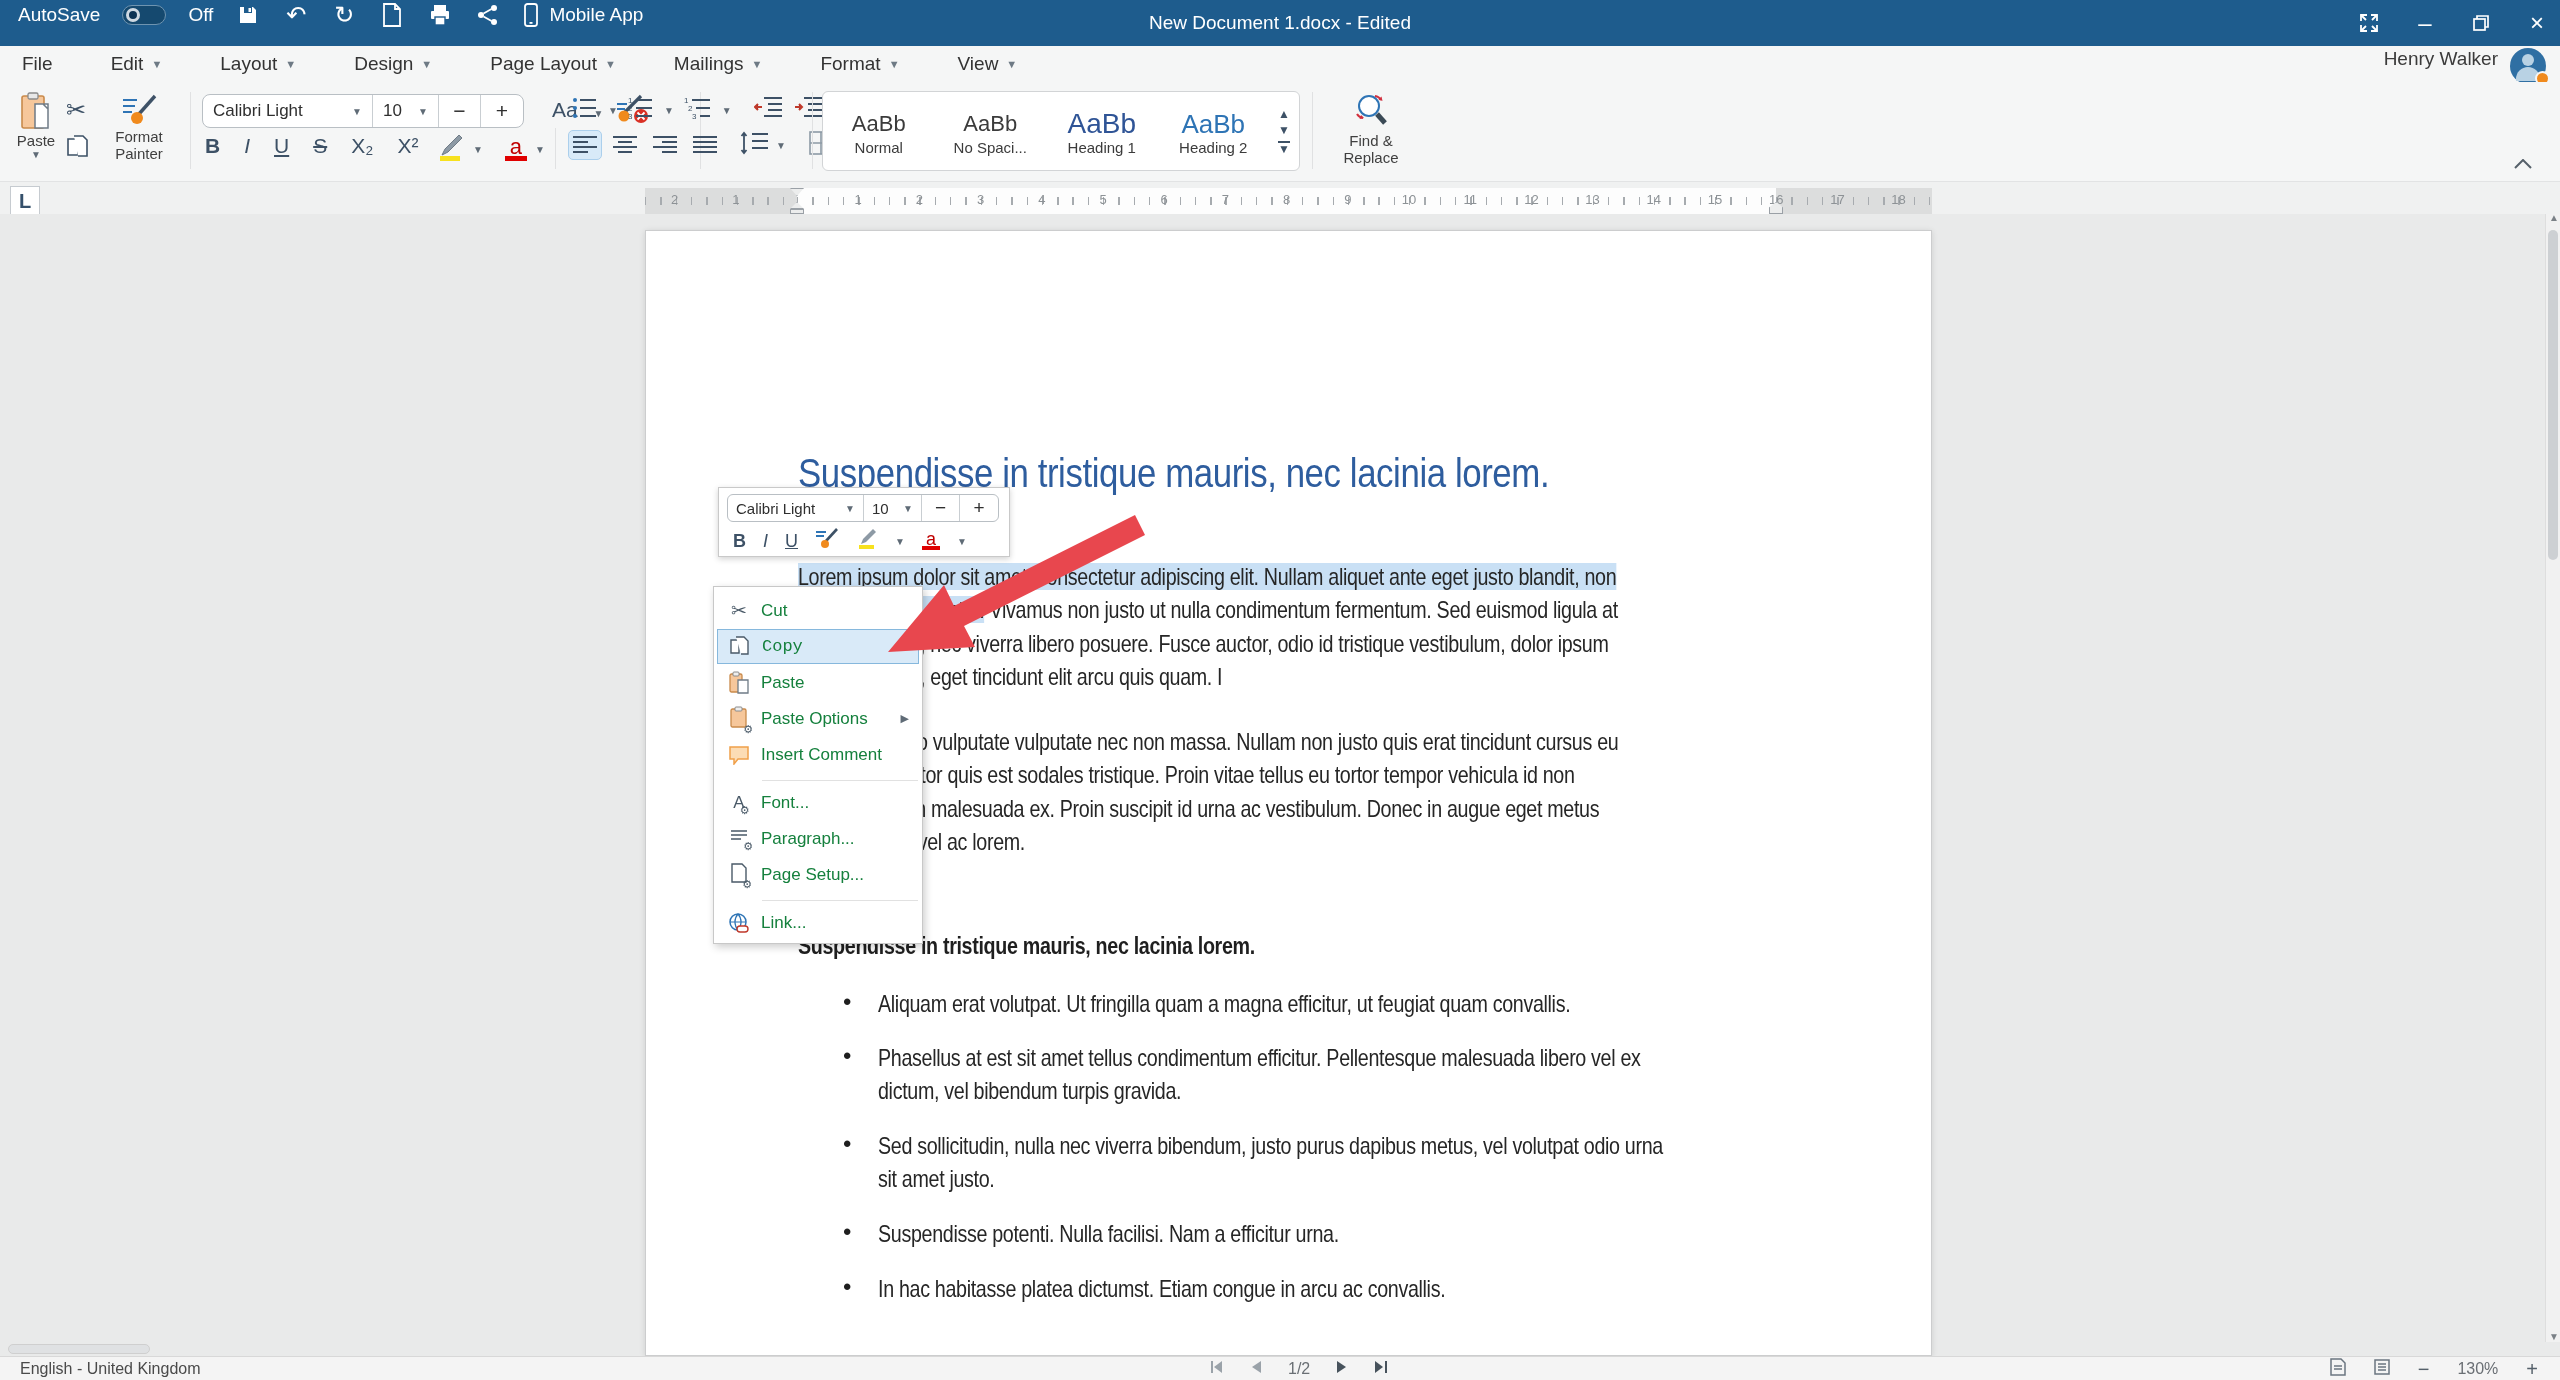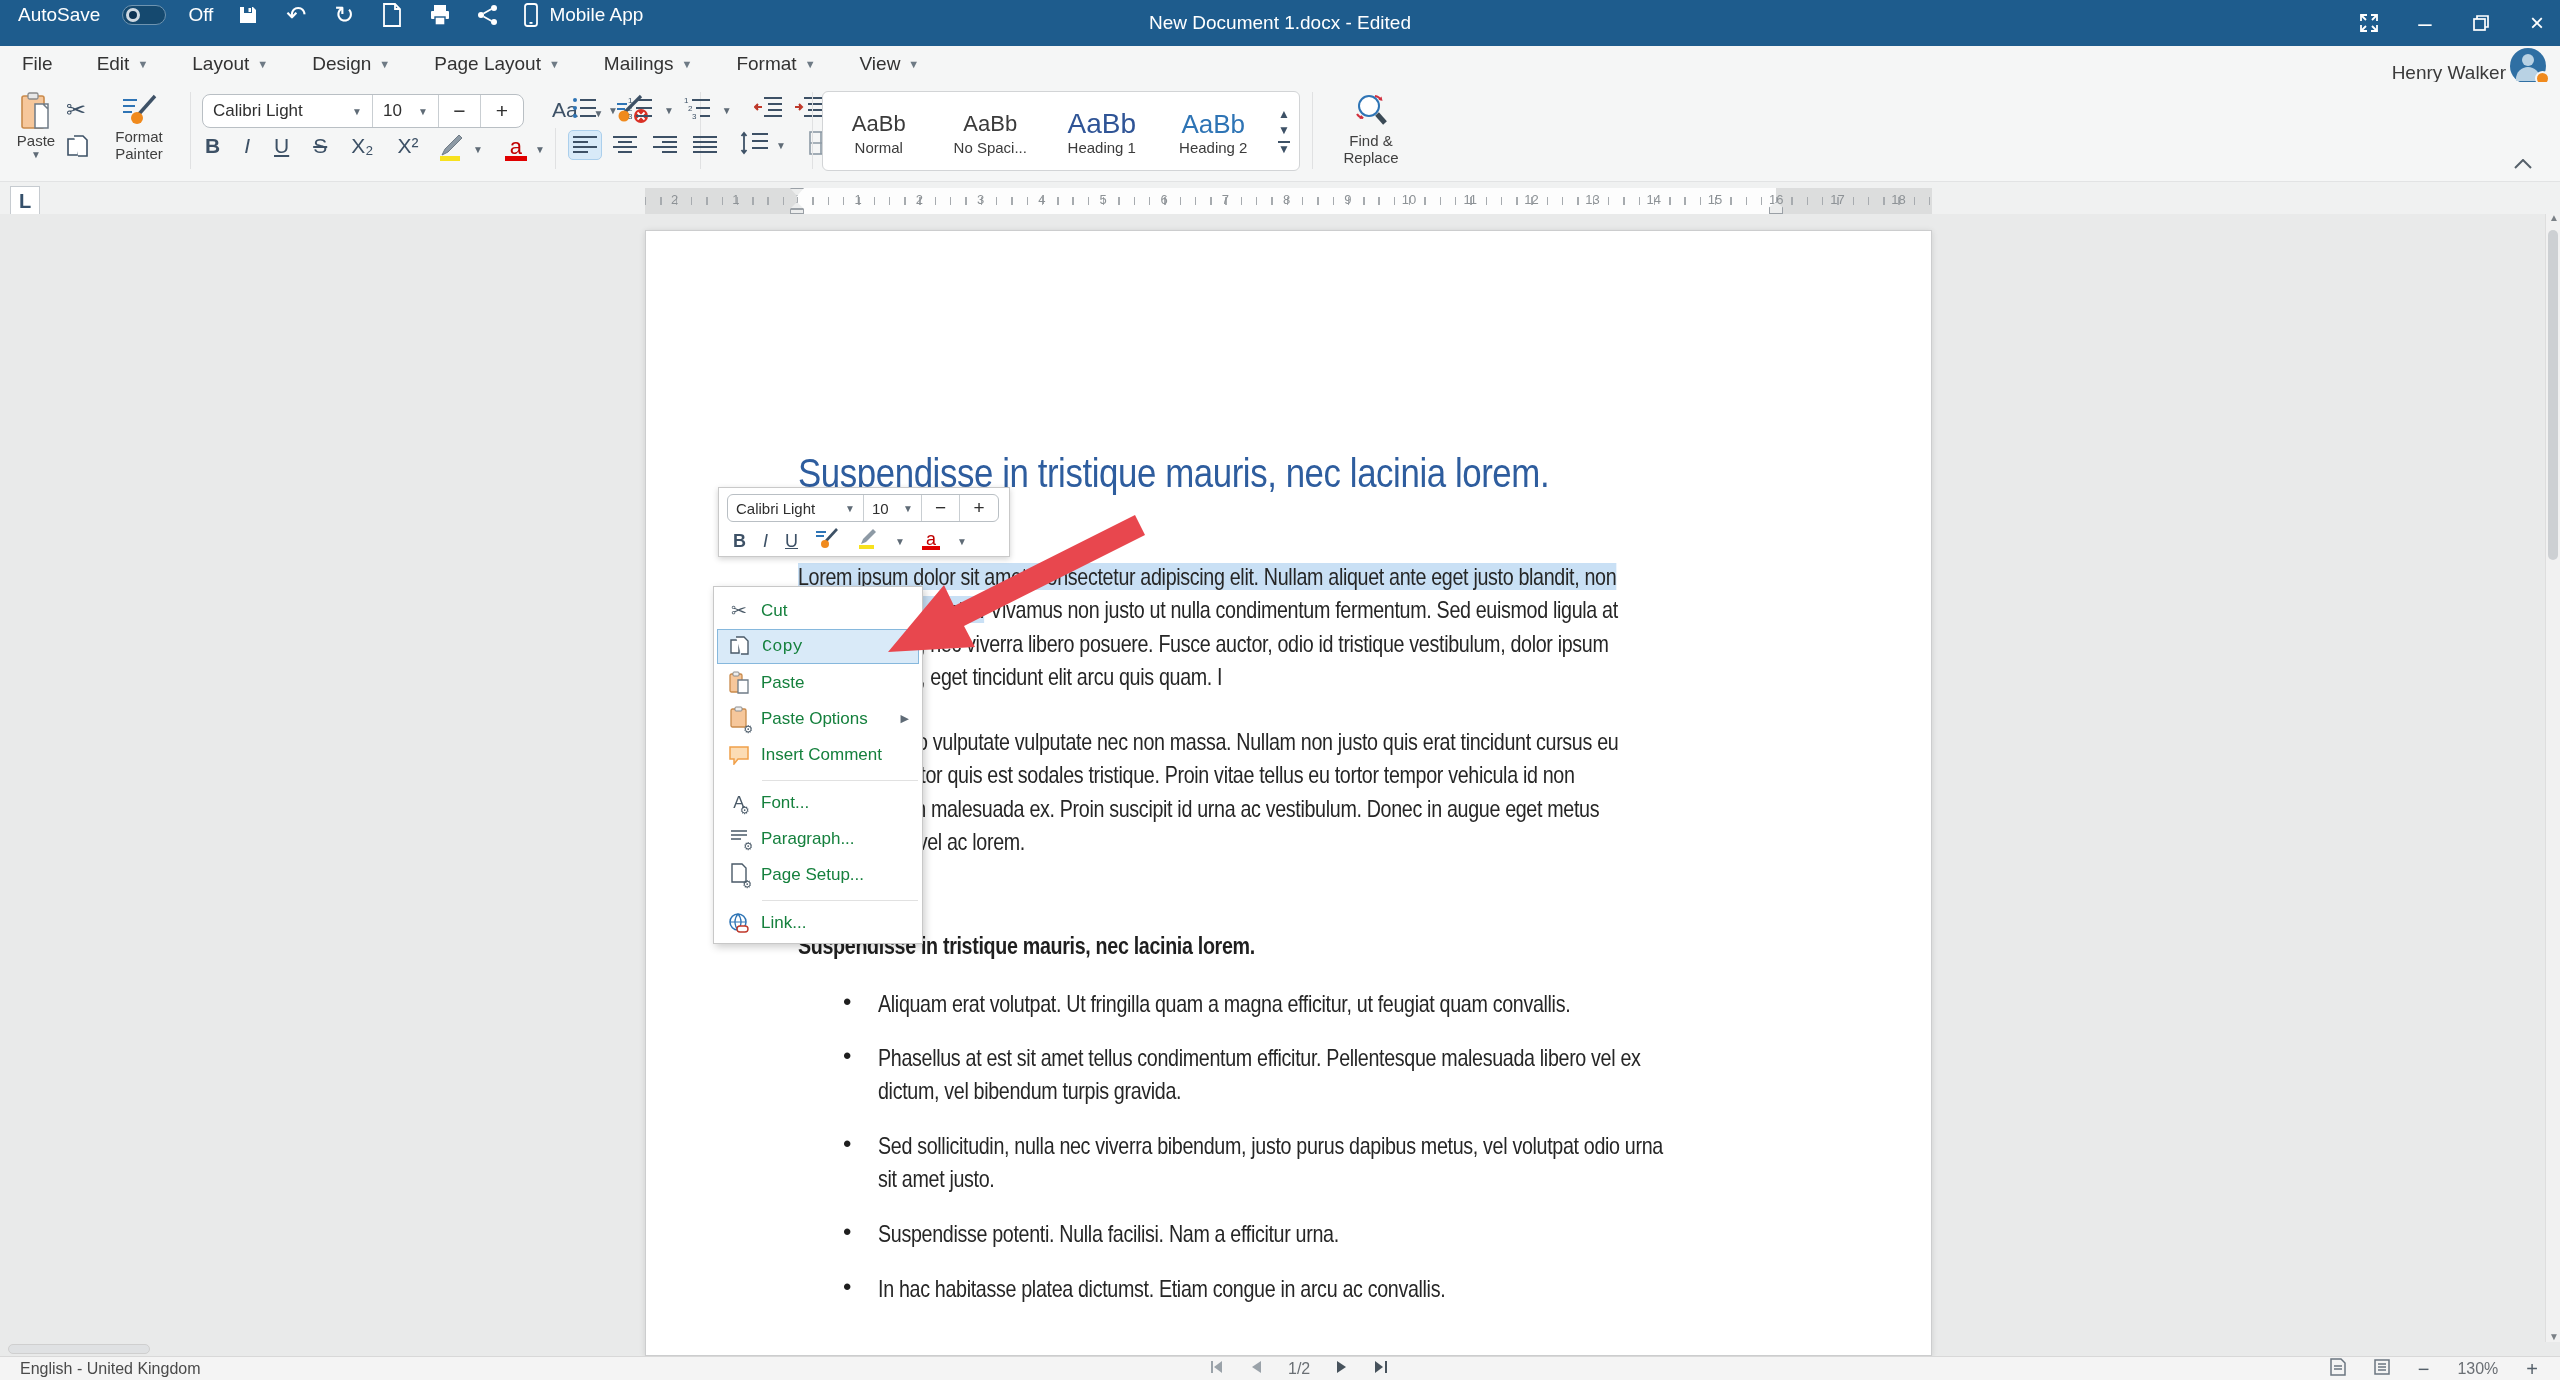--- a/index.html
+++ b/index.html
@@ -15,24 +15,24 @@
   .tb-label { font-size:19px; color:#fff; }
   .toggle { width:44px; height:20px; border-radius:10px; background:#15496f; border:1px solid #6f94b0; position:relative; cursor:pointer; }
   .toggle .knob { position:absolute; left:3px; top:2px; width:14px; height:14px; border-radius:50%; background:#0d3354; border:3px solid #cfd9e2; }
   .tb-ic { width:26px; height:26px; display:flex; align-items:center; justify-content:center; }
   .tb-ic svg { display:block; }
   .tb-glyph { font-size:24px; line-height:1; color:#fff; }
   .tb-title { position:absolute; left:0; right:0; top:0; height:46px; display:flex; align-items:center; justify-content:center; font-size:19px; color:#fff; pointer-events:none; }
   .tb-right { position:absolute; right:10px; top:0; height:46px; display:flex; align-items:center; gap:30px; }
   
   .menubar { position:absolute; left:0; top:46px; width:2560px; height:36px; background:#f5f6f6; display:flex; align-items:center; }
-  .menu-items { display:flex; align-items:center; gap:44px; padding-left:22px; }
+  .menu-items { display:flex; align-items:center; gap:58px; padding-left:22px; }
   .menu-item { display:flex; align-items:center; gap:8px; font-size:19px; color:#333; cursor:pointer; }
   .menu-caret { font-size:11px; color:#6e7a85; }
-  .account { position:absolute; right:14px; top:2px; display:flex; align-items:flex-end; gap:4px; cursor:pointer; }
+  .account { position:absolute; right:14px; top:2px; display:flex; align-items:flex-start; gap:12px; cursor:pointer; }
   .account-name { font-size:19px; color:#3b3b3b; }
   .avatar { width:36px; height:36px; border-radius:50%; background:#2f6fa3; position:relative; overflow:visible; }
   .avatar .head { position:absolute; left:12px; top:6px; width:12px; height:12px; border-radius:50%; background:#b9d2e4; }
   .avatar .body { position:absolute; left:6px; top:19px; width:24px; height:14px; border-radius:12px 12px 0 0; background:#b9d2e4; }
   .avatar .badge { position:absolute; right:-4px; bottom:-2px; width:15px; height:15px; border-radius:50%; background:#f08a1d; border:2px solid #f5f6f6; }
   
   .ribbon { position:absolute; left:0; top:82px; width:2560px; height:100px; background:#f5f6f6; border-bottom:1px solid #e2e3e4; }
   .rsep { position:absolute; top:10px; bottom:12px; width:1px; background:#e0e1e2; }
   .rbtn { position:absolute; display:flex; flex-direction:column; align-items:center; cursor:pointer; color:#3f3f3f; }
   .rlabel { font-size:15px; color:#3f3f3f; text-align:center; line-height:17px; }

